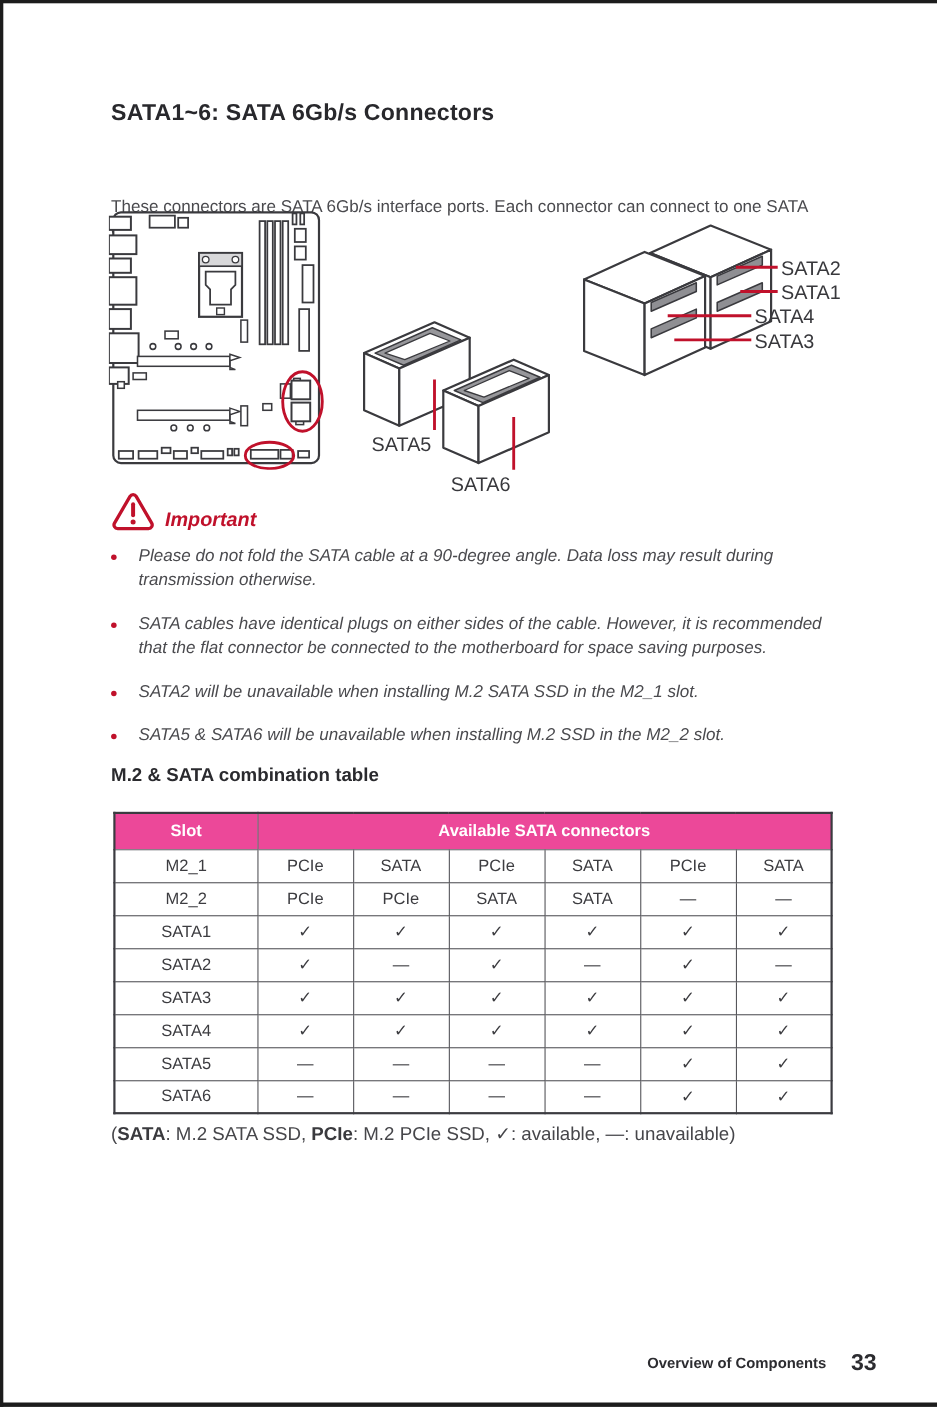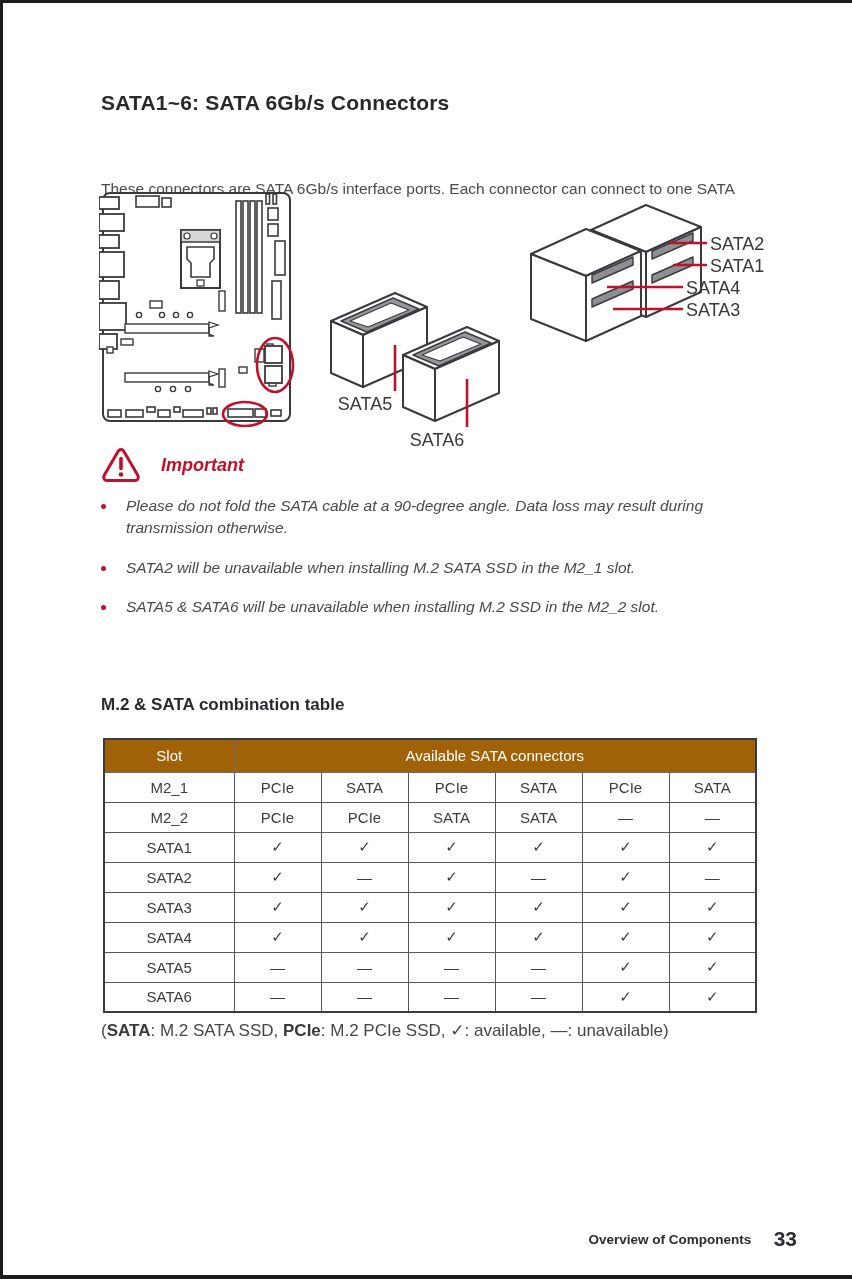--- a/index.html
+++ b/index.html
@@ -16,33 +16,33 @@
   }
   .intro {
     left:98px; top:128px; width:672px; font-size:15.5px; line-height:1.32; color:#4a4a4e;margin-top:48px;
   }
   
   .fig { left:0; top:0; }
   svg text { font-family:"Liberation Sans", sans-serif; }
   .conn-label { font-size:18px; fill:#38383c; }
   
   .important { left:98px; top:444px; width:676px; }
-  .imp-head { display:flex; align-items:center; gap:20px; }
+  .imp-head { display:flex; align-items:flex-end; gap:9px; }
   .imp-title { font-size:18px; font-weight:bold; font-style:italic; color:#C0112B; }
   .bullets { margin-top:12px; }
   .bullet { display:flex; gap:20px; margin-bottom:17px; }
   .bullet .dot { flex:none; width:5px; height:5px; border-radius:50%; background:#C0112B; margin-top:9px; }
   .bullet .btxt { font-size:15.5px; font-style:italic; color:#4a4a4e; line-height:1.45; }
   
   .tbl-heading { left:98px; top:692px; font-size:17px; font-weight:bold; color:#2a2a2e; }
   table.combo { left:100px; top:735px; border-collapse:collapse; table-layout:fixed; width:652px;
     font-size:15px; color:#3c3c40; }
   table.combo td, table.combo th { border:1.5px solid #56565b; text-align:center; height:30px; padding:0; }
   table.combo { border:2.5px solid #3b3b40; }
-  table.combo thead th { background:#a16207; color:#ffffff; font-weight:normal; font-size:15px; height:33px; border-color:#6a6a70; }
+  table.combo thead th { background:#ec4899; color:#ffffff; font-weight:bold; font-size:15px; height:33px; border-color:#6a6a70; }
   col.slotcol { width:130px; }
   col.datacol { width:87px; }
   .caption { left:98px; top:1017px; font-size:17px; color:#46464a; }
   .caption b { color:#3a3a3e; }
   
   .footer { left:0; right:55px; top:1224px; text-align:right;padding-left:24px; }
   .footer .sect { font-size:13.5px; font-weight:bold; color:#2c2c30; vertical-align:middle; }
   .footer .pnum { font-size:21px; font-weight:bold; color:#2c2c30; margin-left:18px; vertical-align:middle; }
 </style>
 </head>
@@ -203,20 +203,24 @@
       </svg>
       <span class="imp-title">Important</span>
     </div>
     <div class="bullets">
       <div class="bullet">
         <span class="dot"></span>
         <span class="btxt">Please do not fold the SATA cable at a 90-degree angle. Data loss may result during transmission otherwise.</span>
       </div>
       <div class="bullet">
         <span class="dot"></span>
+        <span class="btxt">SATA cables have identical plugs on either sides of the cable. However, it is recommended that the flat connector be connected to the motherboard for space saving purposes.</span>
+      </div>
+      <div class="bullet">
+        <span class="dot"></span>
         <span class="btxt">SATA2 will be unavailable when installing M.2 SATA SSD in the M2_1 slot.</span>
       </div>
       <div class="bullet">
         <span class="dot"></span>
         <span class="btxt">SATA5 &amp; SATA6 will be unavailable when installing M.2 SSD in the M2_2 slot.</span>
       </div>
     </div>
   </div>
 
   <div class="abs tbl-heading">M.2 &amp; SATA combination table</div>

